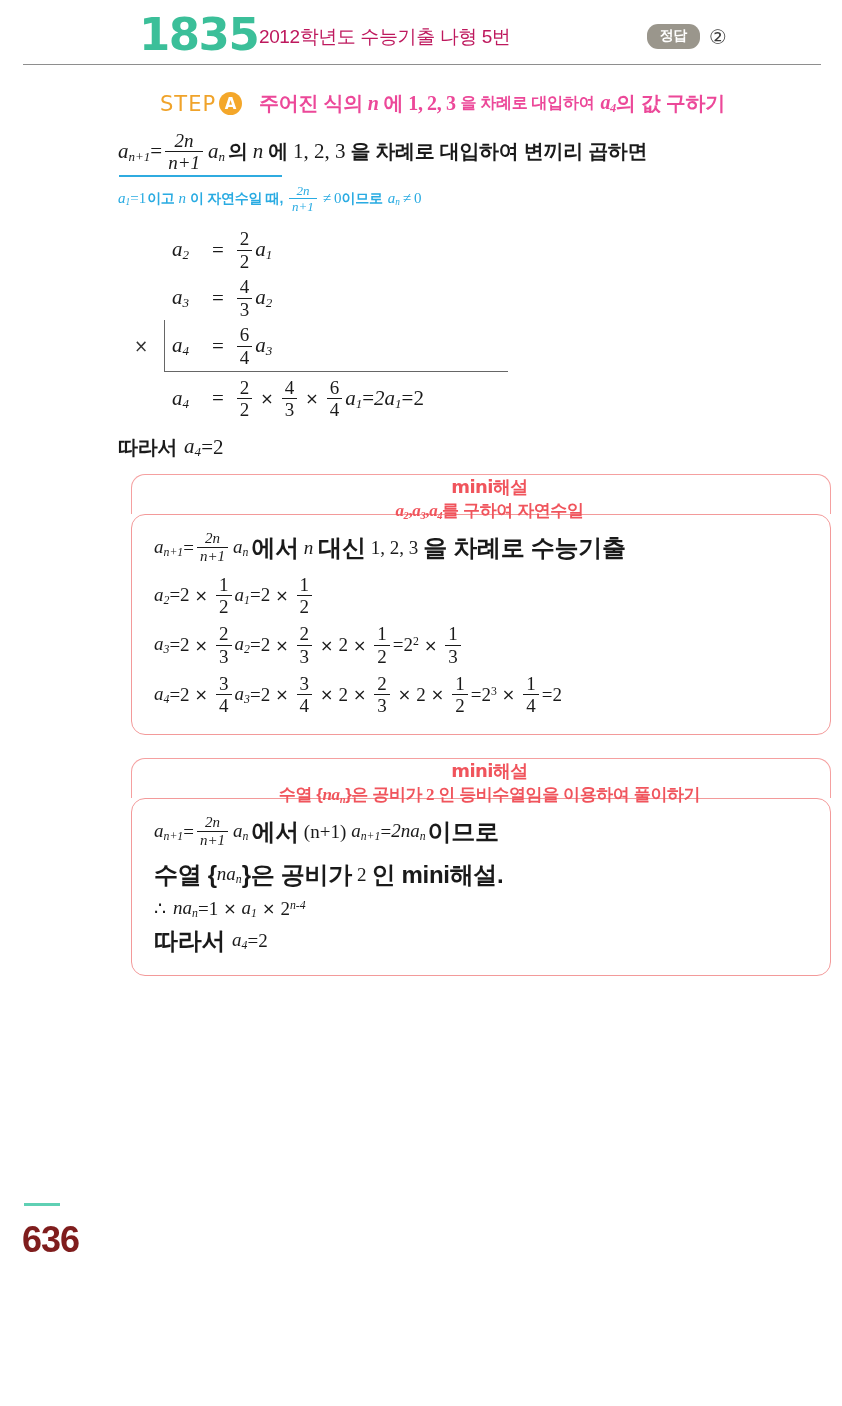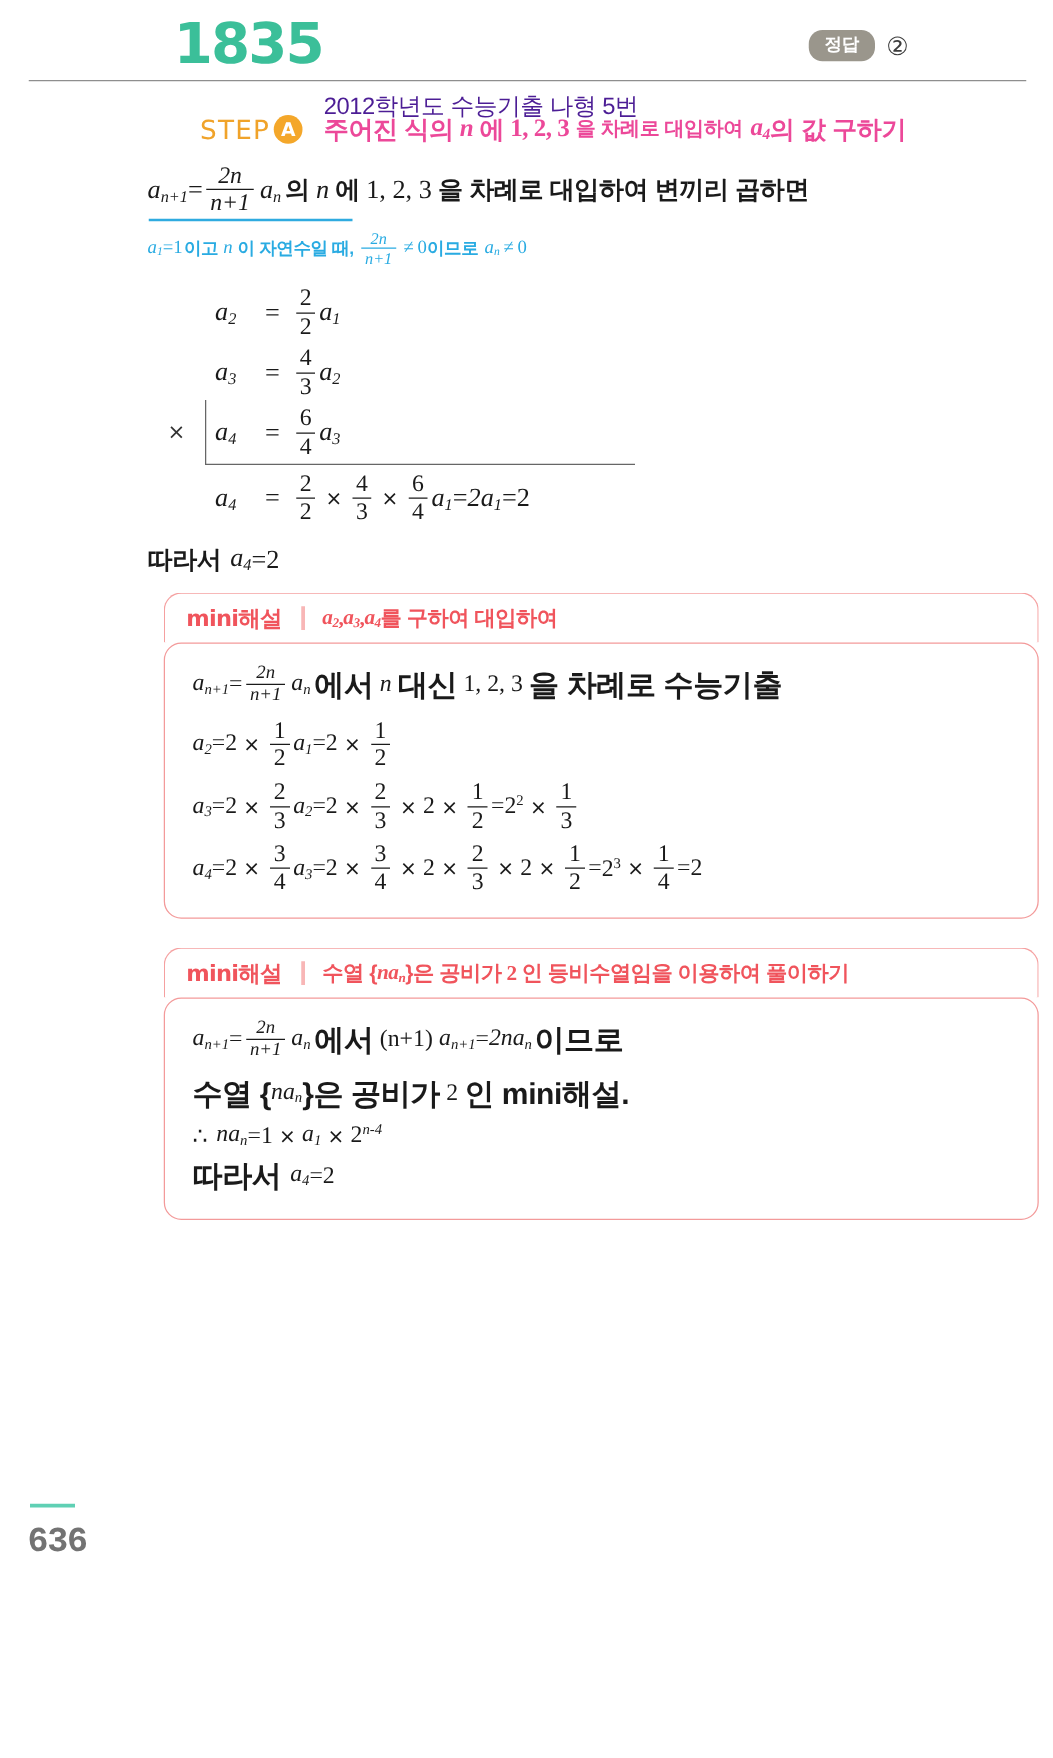--- a/index.html
+++ b/index.html
@@ -99,22 +99,21 @@
     font-size: 45px;
     letter-spacing: -1.5px;
     color: #3bbf99;
   }
   #source {
     position: absolute;
     left: 258px; top: 24px;
     font-size: 19px;
     font-weight: 400;
     letter-spacing: -0.4px;
-    color: #4c1d95;
-    margin-top: 48px;
+    color: #be185d;
   }
   #answer-area {
     position: absolute;
     right: 24px; top: 24px;
     display: flex;
     align-items: center;
     gap: 9px;
   }
   #answer-badge {
     background: #9a968c;
@@ -272,20 +271,21 @@
     border-left: 1.6px solid #f5a0a0;
     border-right: 1.6px solid #f5a0a0;
     border-top-left-radius: 14px;
     border-top-right-radius: 14px;
     border-bottom: none;
     box-sizing: border-box;
     display: flex;
     align-items: center;
     padding-left: 17px;
     background: #fff;
+    flex-direction: column;
   }
   .mini-head::after {
     content: "";
     position: absolute;
     left: 1px; right: 1px; bottom: -9px;
     height: 12px;
     background: #fff;
   }
   .mini-label {
     font-family: "DejaVu Sans", sans-serif;
@@ -338,25 +338,25 @@
   #footer-mark {
     position: absolute;
     left: 24px; top: 1203px;
     width: 36px;
     height: 2.5px;
     background: #5fd0b4;
   }
   #page-number {
     position: absolute;
     left: 22px; top: 1219px;
-    font-family: Liberation Mono, monospace;
-    font-size: 28px;
+    font-family: Liberation Sans, sans-serif;
+    font-size: 36px;
     font-weight: 700;
     letter-spacing: -1px;
-    color: #737373;
+    color: #7f1d1d;
   }
 </style>
 </head>
 <body>
 
 <div id="page-header">
   <div id="qnum">1835</div>
   <div id="source">2012학년도 수능기출 나형 5번</div>
   <div id="answer-area">
     <div id="answer-badge">정답</div>
@@ -485,21 +485,21 @@
 <div class="mini-section" style="top:474px;">
   <div class="mini-head">
     <span class="mini-label">mini해설</span>
     <span class="mini-divider"></span>
     <span class="mini-title">
       <span class="mi"><span>a</span><span class="sub">2</span></span>
       <span class="mn">, </span>
       <span class="mi"><span>a</span><span class="sub">3</span></span>
       <span class="mn">, </span>
       <span class="mi"><span>a</span><span class="sub">4</span></span>
-      <span>를 구하여 대입하여</span>
+      <span>를 구하여 자연수일</span>
     </span>
   </div>
 
   <div class="mini-box">
 
     <div class="bline" style="margin-bottom:10px">
       <span class="mi"><span>a</span><span class="sub">n+1</span></span>
       <span class="mn">=</span>
       <span class="frac small">
         <span class="num mi">2n</span>

